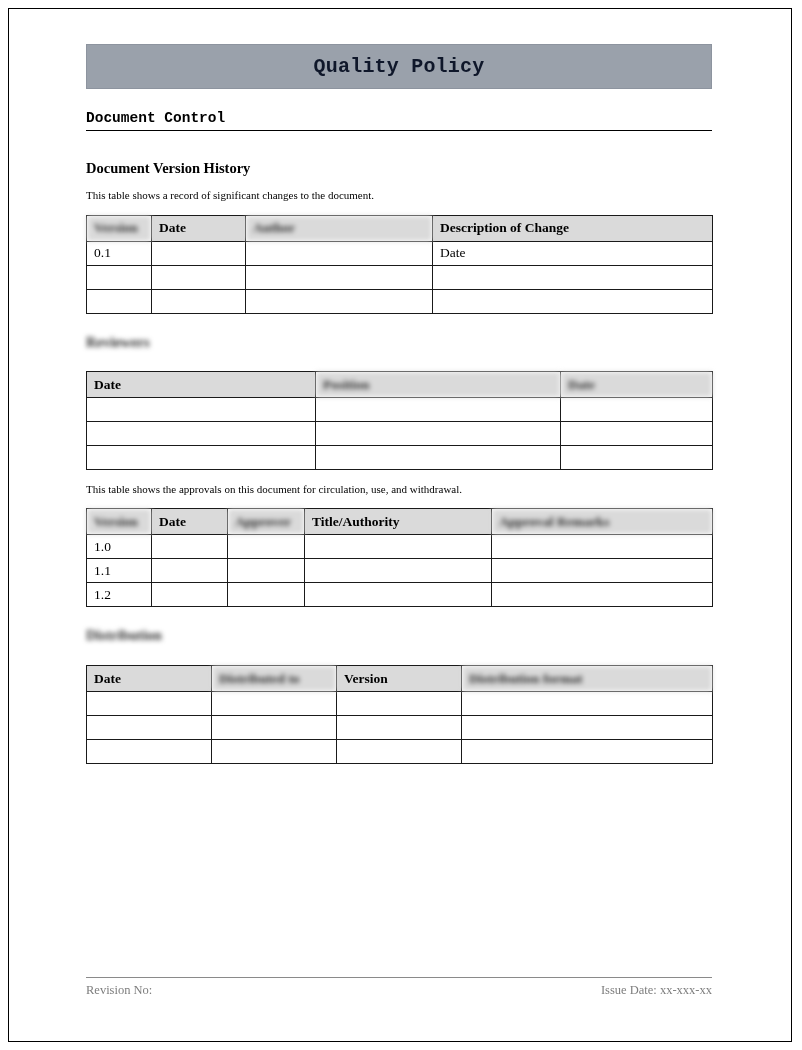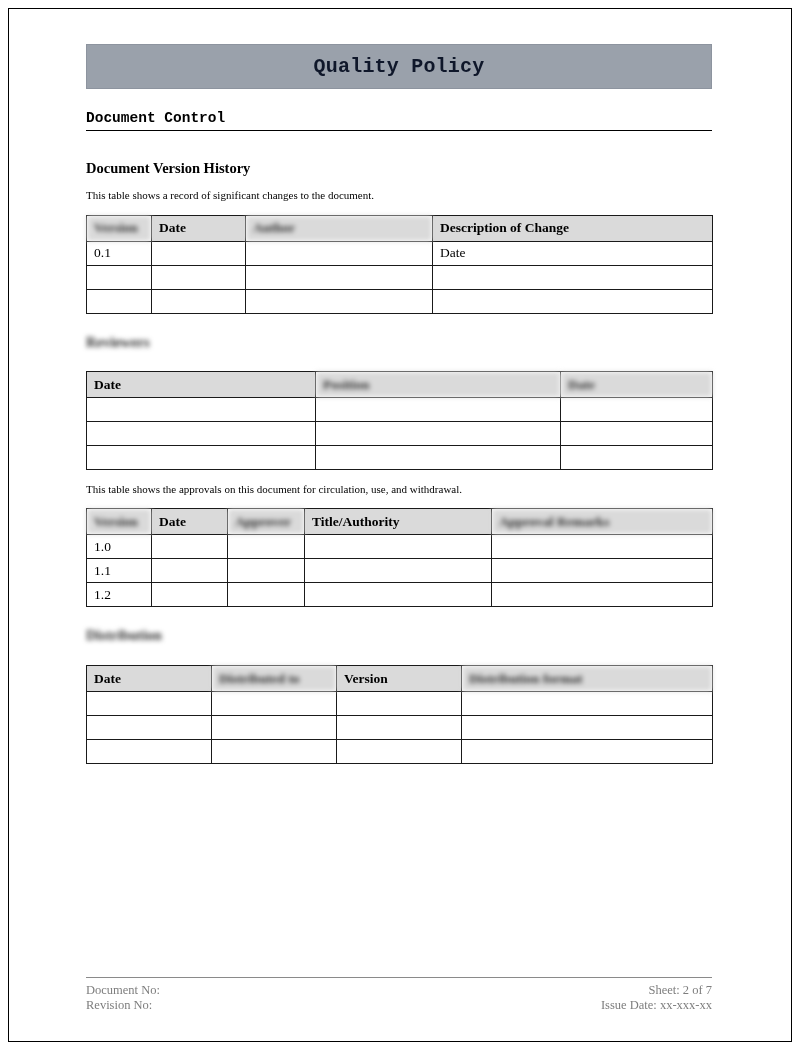--- a/index.html
+++ b/index.html
@@ -284,22 +284,18 @@
           <td></td>
           <td></td>
         </tr>
       </tbody>
     </table>
 
   </div>
 
   <div id="footer">
     <div class="row">
-      <span>Document No:</span>
-      <span>Sheet: 2 of 7</span>
-    </div>
-    <div class="row">
       <span>Revision No:</span>
       <span>Issue Date: xx-xxx-xx</span>
     </div>
   </div>
 
 </div>
 
 </body></html>

